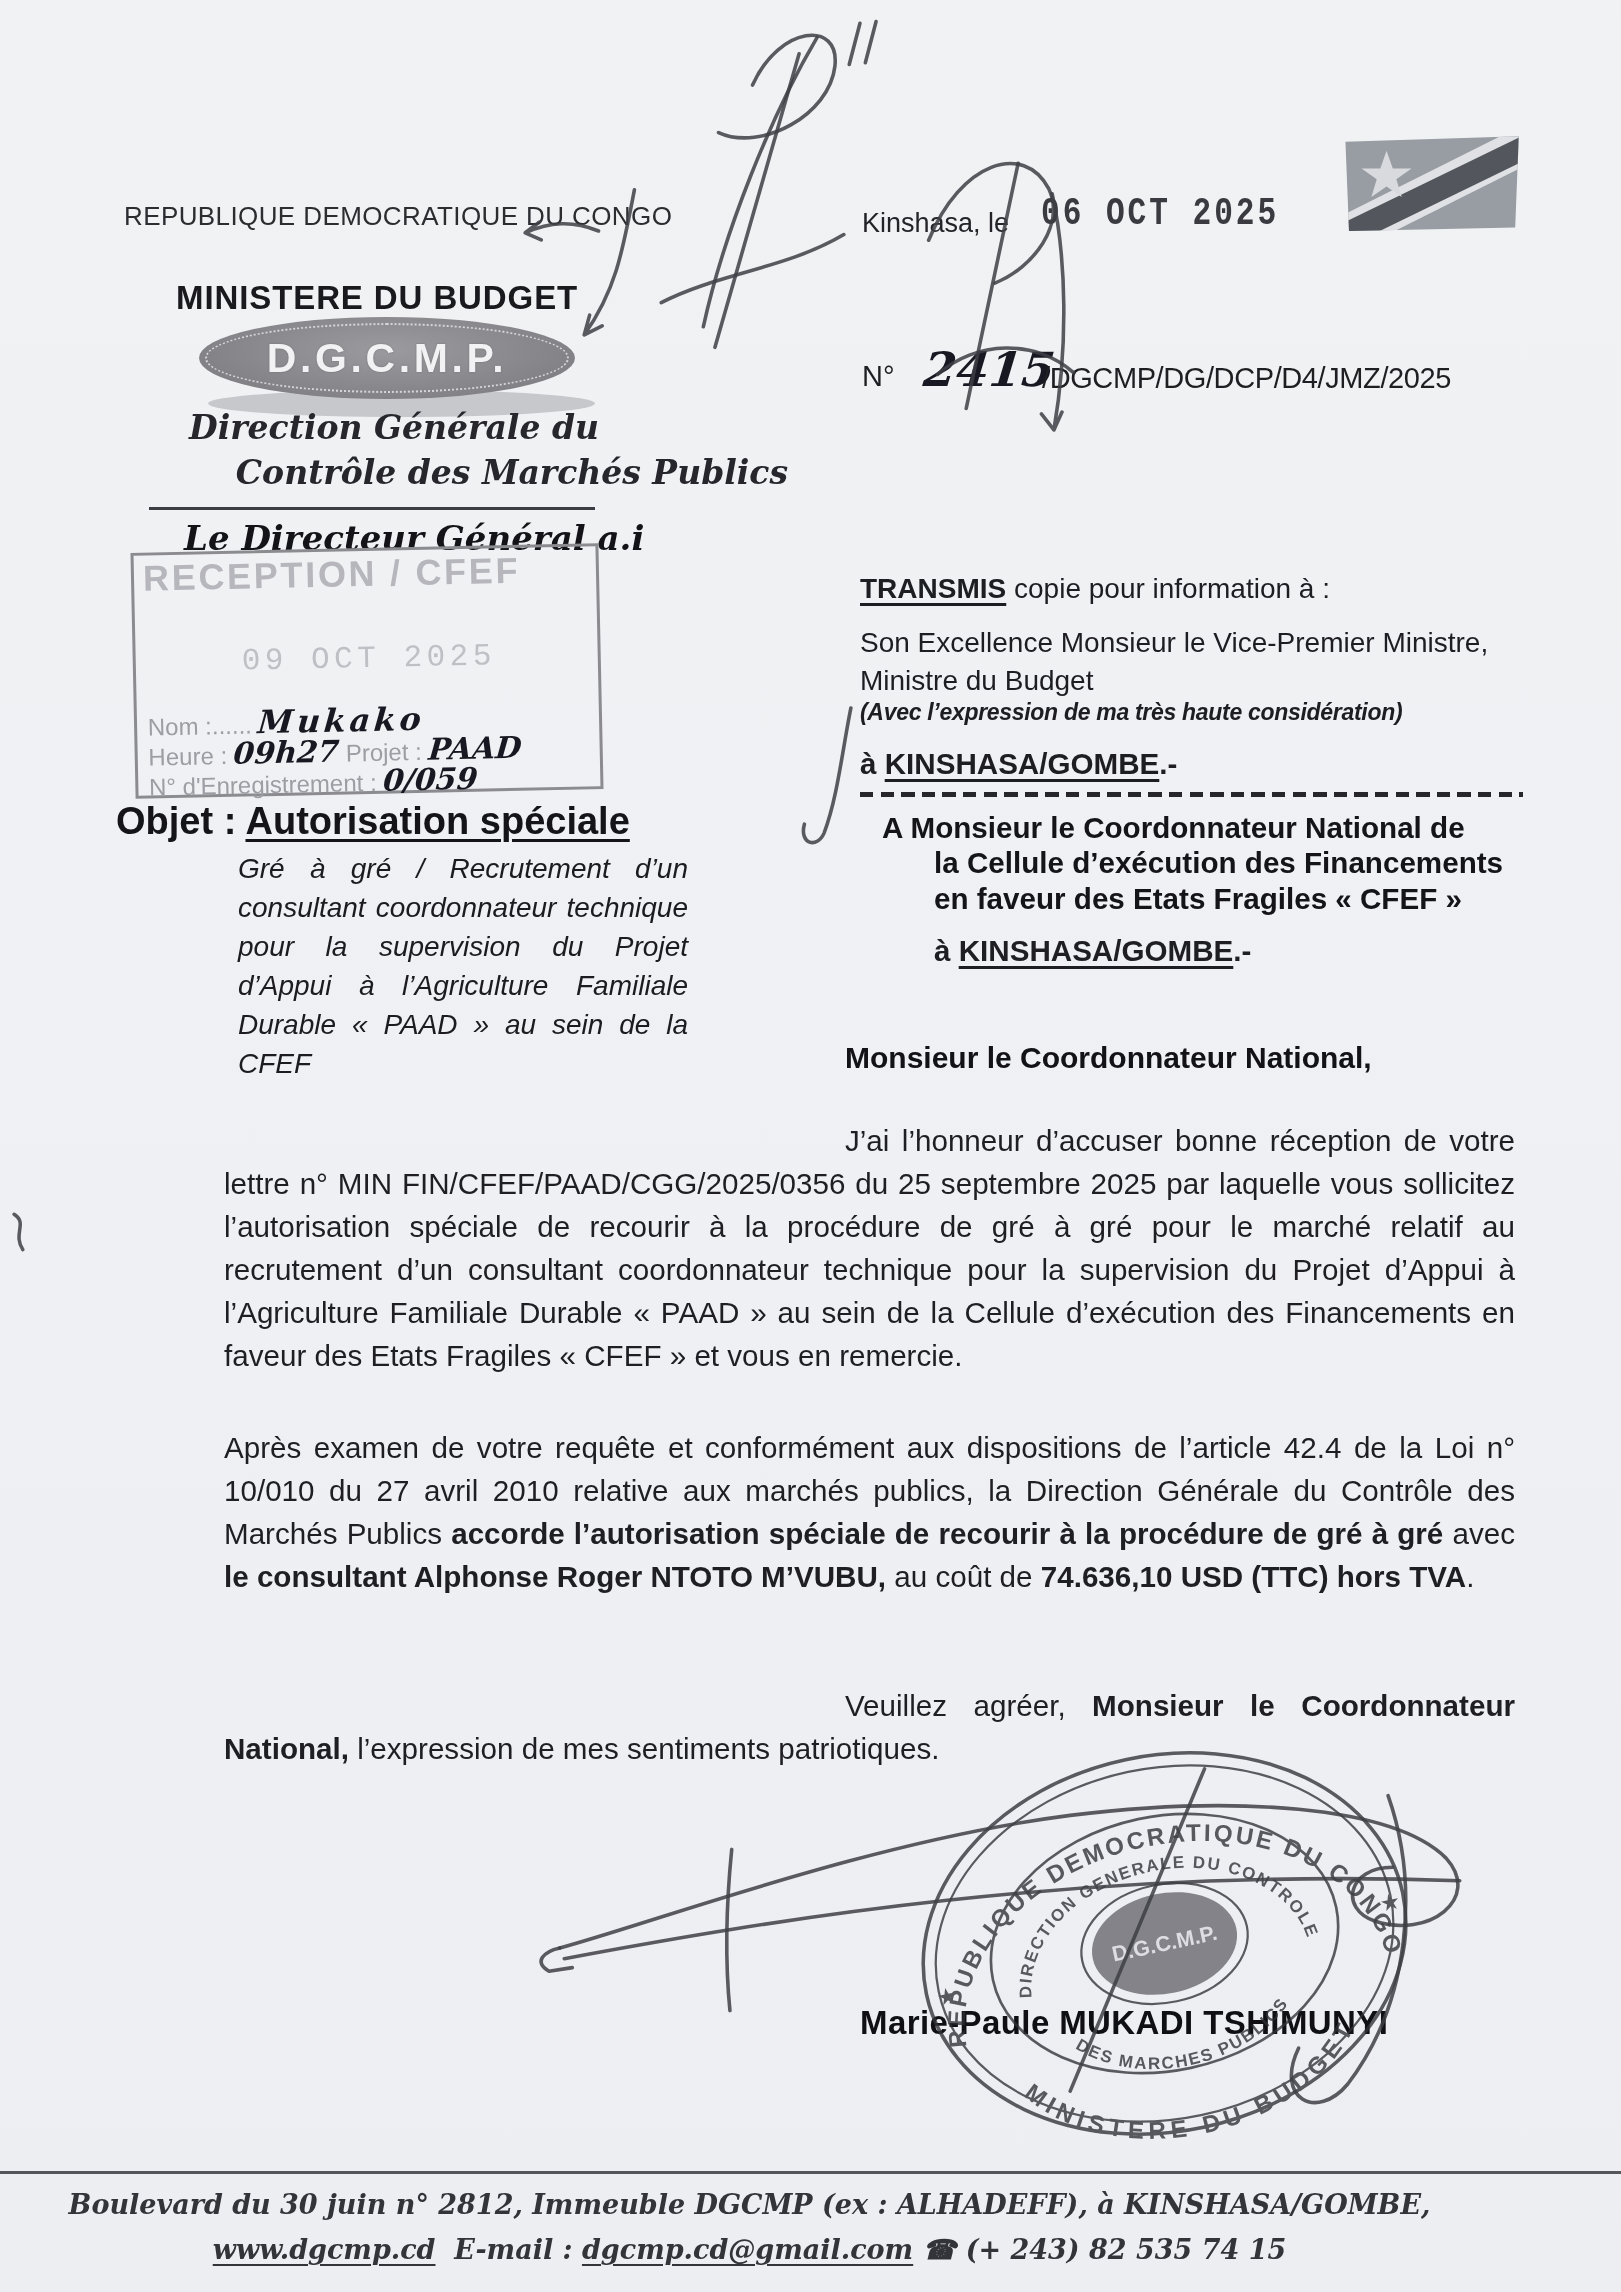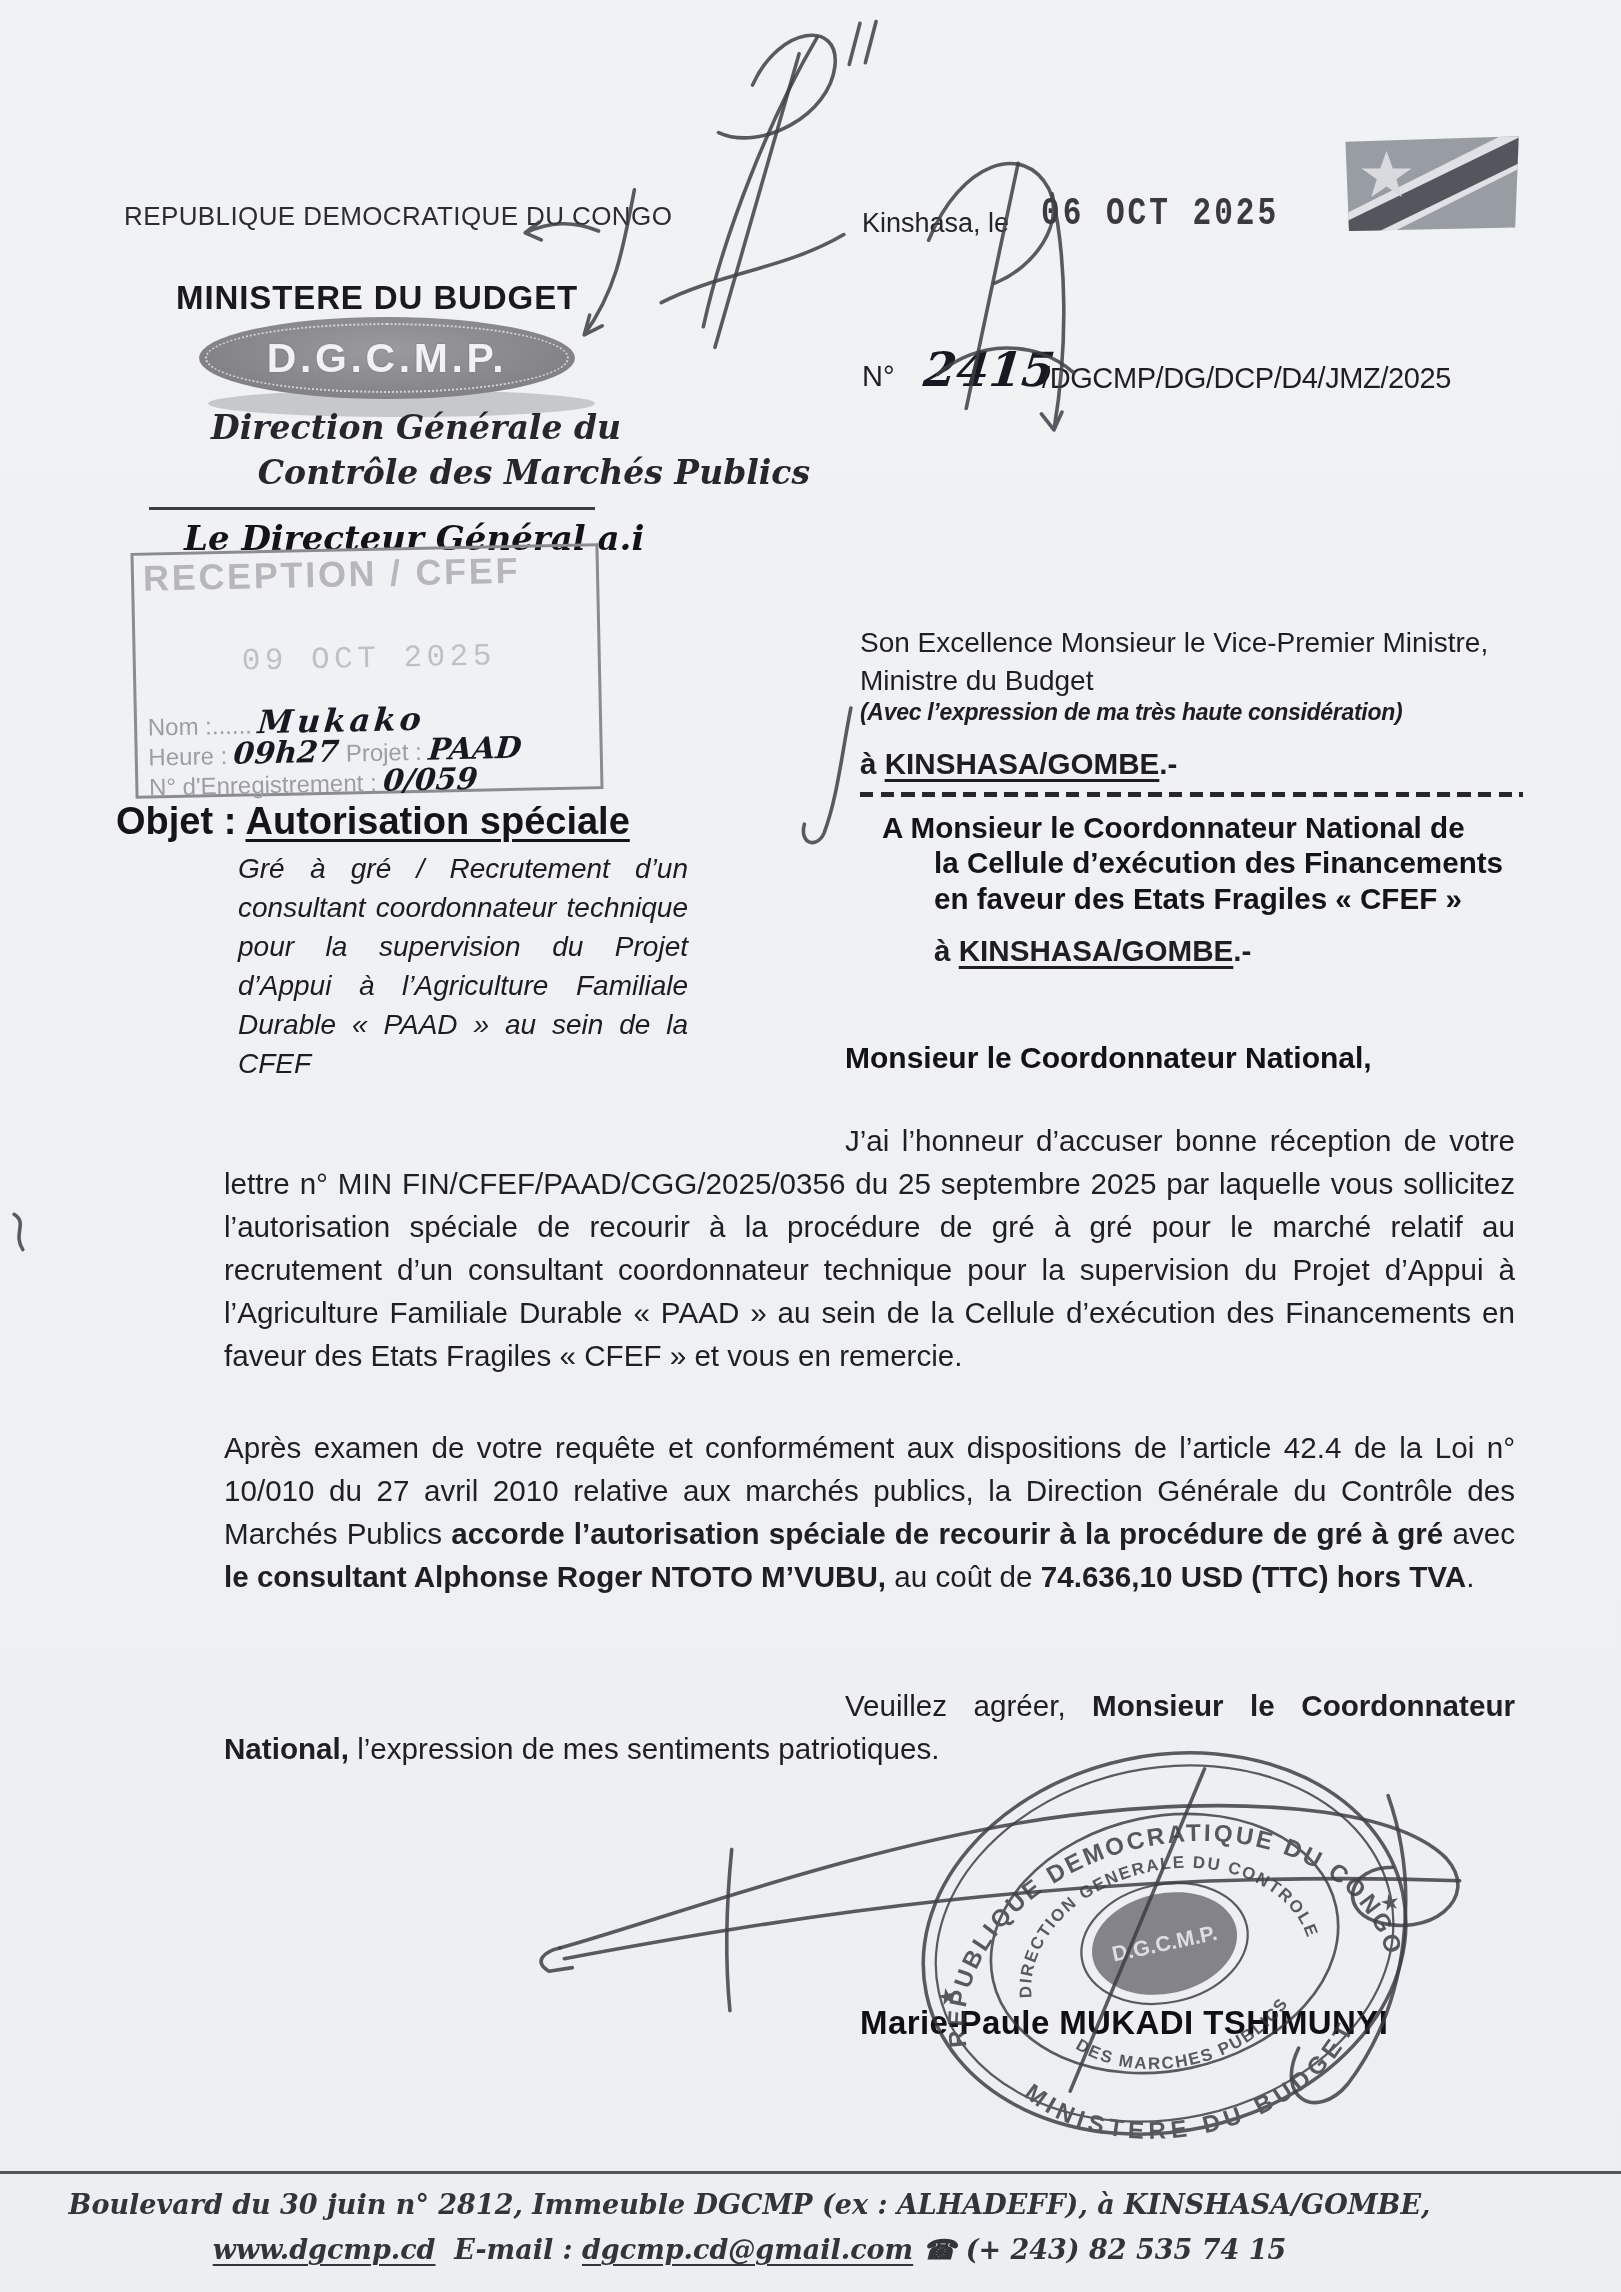--- a/index.html
+++ b/index.html
@@ -5,21 +5,21 @@
   html,body{margin:0;padding:0;}
   body{background:#d8d9dc;font-family:"Liberation Sans",sans-serif;}
   #page{
     position:relative;width:1621px;height:2293px;margin:0 auto;
     background:linear-gradient(180deg,#f1f2f4 0%,#eff0f3 55%,#edeef1 100%);
     color:#1f1f23;overflow:hidden;
   }
   .abs{position:absolute;}
   .b{font-weight:bold;}
   .u3{text-decoration:underline;text-decoration-thickness:2.7px;text-underline-offset:5.4px;}
-  .script{font-family:"DejaVu Serif",serif;font-style:italic;font-weight:bold;color:#26262c;padding-left:22px;}
+  .script{font-family:"DejaVu Serif",serif;font-style:italic;font-weight:bold;color:#26262c;}
   .hand{font-family:"DejaVu Serif",serif;font-style:italic;font-weight:600;color:#181822;transform:skewX(-6deg);display:inline-block;}
 
   
   #republic{left:124px;top:201px;font-size:26px;letter-spacing:0.4px;color:#2c2c31;}
   #ministry{left:176px;top:279px;font-size:33px;font-weight:bold;letter-spacing:0.9px;color:#1a1a1e;}
   #oval-shadow{left:208px;top:390px;width:387px;height:27px;border-radius:50%;background:#c7c8cc;}
   #oval{left:199px;top:317px;width:376px;height:82px;border-radius:50%;
         background:radial-gradient(ellipse at 50% 40%,#9b9b9f 0%,#828287 70%,#77777c 100%);
         display:flex;align-items:center;justify-content:center;}
   #oval .inner{position:absolute;inset:6.3px;border:2.7px dotted #d6d6da;border-radius:50%;}
@@ -144,20 +144,23 @@
       <line x1="-6" y1="122" x2="206" y2="16" stroke="#dfe1e4" stroke-width="42"></line>
       <line x1="-2" y1="120" x2="208" y2="18" stroke="#53565c" stroke-width="26"></line>
       <polygon points="52,22 59,42 80,42 63,54 69,74 52,62 35,74 41,54 24,42 45,42" fill="#d8dadd"></polygon>
     </g>
   </svg>
 
   <div class="abs" id="refline">N°</div>
   <div class="abs hand" id="refnum">2415</div>
   <div class="abs" id="refcode">/DGCMP/DG/DCP/D4/JMZ/2025</div>
 
+  <div class="abs rt" id="t1">
+    <span class="b u3">TRANSMIS</span><span> copie pour information à :</span>
+  </div>
   <div class="abs rt" id="t2">Son Excellence Monsieur le Vice-Premier Ministre,</div>
   <div class="abs rt" id="t3">Ministre du Budget</div>
   <div class="abs rt" id="t4">(Avec l’expression de ma très haute considération)</div>
   <div class="abs rt" id="t5">
     <span>à </span><span class="u3">KINSHASA/GOMBE</span><span>.-</span>
   </div>
   <div class="abs" id="dashline"></div>
 
   <div class="abs addr" id="a1">A  Monsieur le Coordonnateur National de</div>
   <div class="abs addr" id="a2">la Cellule d’exécution des Financements</div>

